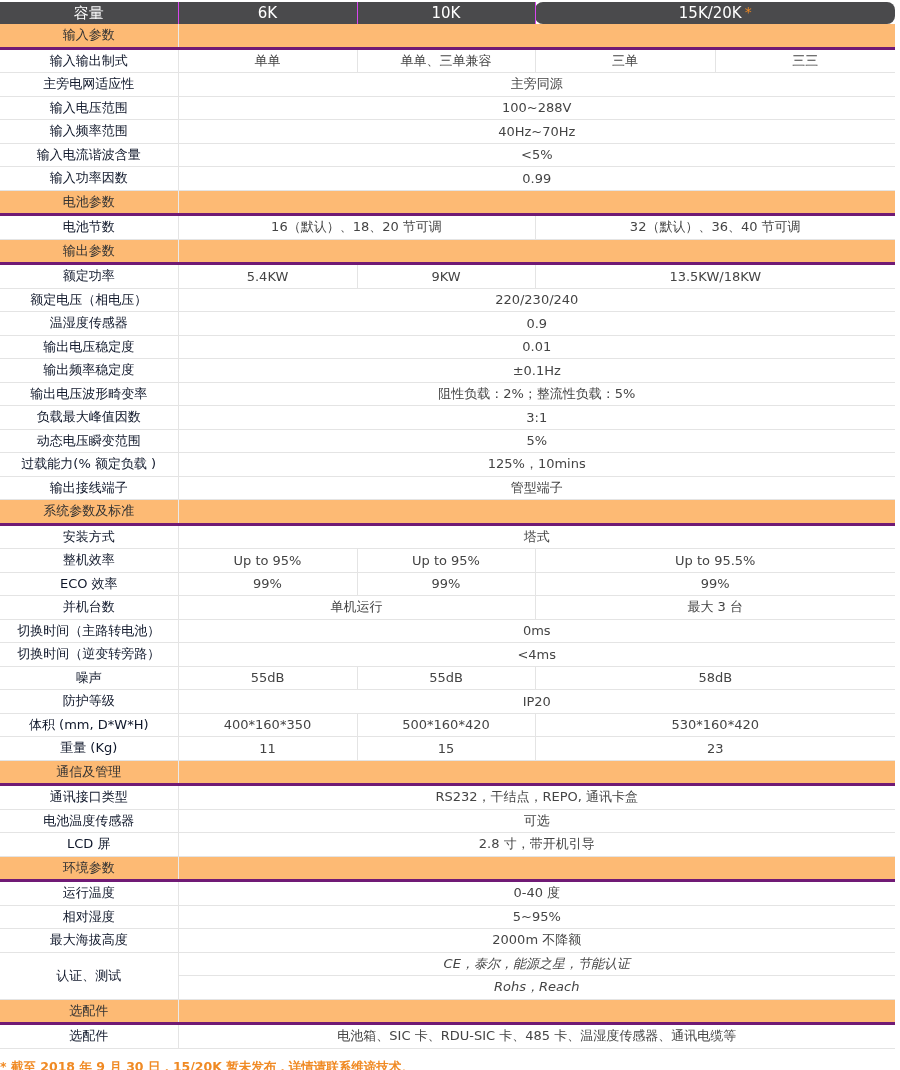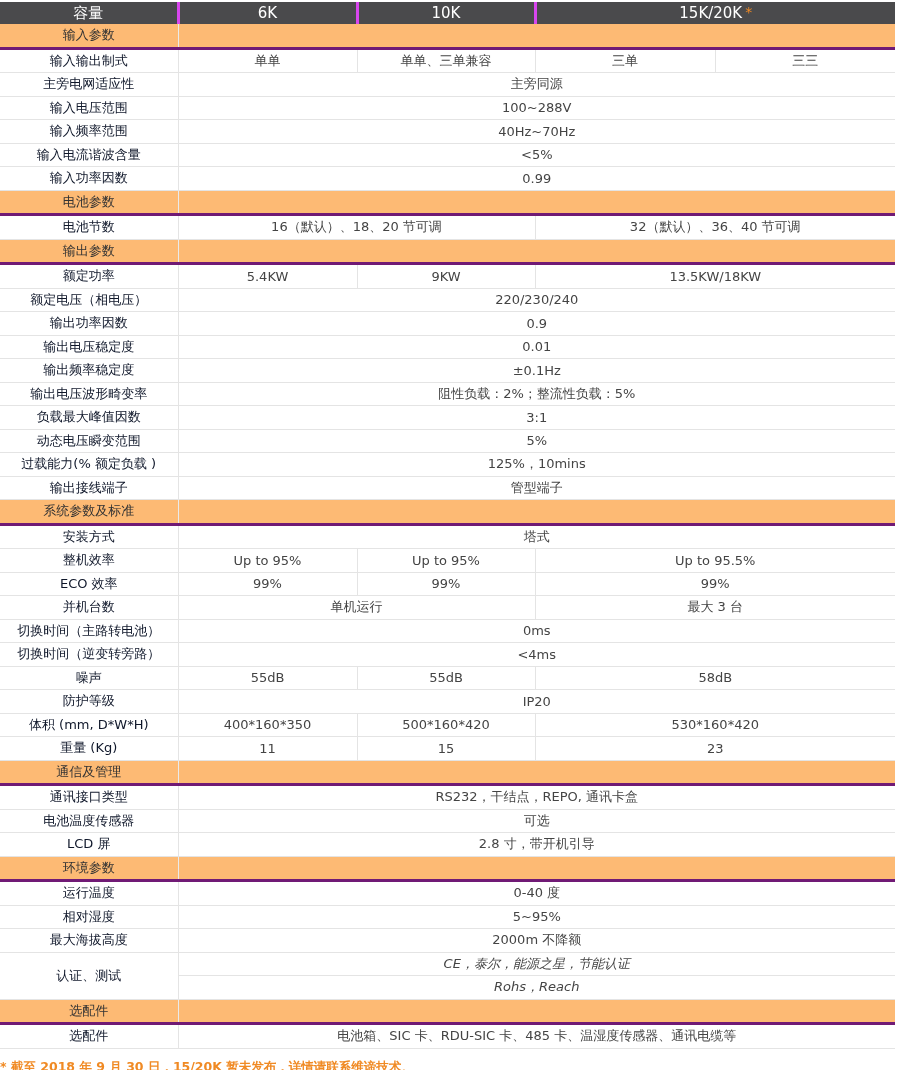--- a/index.html
+++ b/index.html
@@ -5,22 +5,22 @@
   html, body { margin:0; padding:0; background:#ffffff; }
   body { width:900px; height:1070px; position:relative; font-family:"DejaVu Sans","Liberation Sans",sans-serif; color:#444; overflow:hidden; }
   table.spec { position:absolute; left:0; top:2px; width:895px; border-collapse:collapse; table-layout:fixed; font-size:13px; }
   table.spec col.c0 { width:178px; }
   table.spec col.c1 { width:179px; }
   table.spec col.c2 { width:178px; }
   table.spec col.c3 { width:180px; }
   table.spec col.c4 { width:180px; }
   table.spec td, table.spec th { text-align:center; vertical-align:middle; padding:0; height:22.5px; border-bottom:1px solid #e4e4e4; border-right:1px solid #e4e4e4; white-space:nowrap; overflow:hidden; }
   table.spec td:last-child, table.spec th:last-child { border-right:none; }
-  tr.hdr th { background:#4a4a4c; color:#ffffff; font-weight:normal; font-size:15px; height:22px; border-right:3px solid #d946ef; border-bottom:none; }
-  tr.hdr th:last-child { border-right:none; }
+  tr.hdr th { background:#4a4a4c; color:#ffffff; font-weight:normal; font-size:15px; height:22px; border-right:1px solid #d946ef; border-bottom:none; }
+  tr.hdr th:last-child { border-right:none;border-radius:8px; }
   tr.hdr .star { color:#f08a24; font-size:14px; vertical-align:top; margin-left:3px; }
   tr.sec td { background:#fdba74; color:#333; font-weight:normal; border-right:1px solid #eaeaea; border-bottom:3px solid #701a75; }
   tr.sec td.sec-fill { border-right:none; }
   td.lbl { color:#0f172a; }
   td.cert { height:22.5px;font-style:italic; }
   .footnote { position:absolute; left:0; top:1059px; font-size:12.5px; color:#f08a24; font-weight:bold; }
 </style>
 </head>
 <body>
 
@@ -90,21 +90,21 @@
       <td class="lbl">额定功率</td>
       <td>5.4KW</td>
       <td>9KW</td>
       <td colspan="2">13.5KW/18KW</td>
     </tr>
     <tr>
         <td class="lbl">额定电压（相电压）</td>
         <td colspan="4">220/230/240</td>
       </tr>
     <tr>
-        <td class="lbl">输出功率因数</td>
+        <td class="lbl">温湿度传感器</td>
         <td colspan="4">0.9</td>
       </tr>
     <tr>
         <td class="lbl">输出电压稳定度</td>
         <td colspan="4">0.01</td>
       </tr>
     <tr>
         <td class="lbl">输出频率稳定度</td>
         <td colspan="4">±0.1Hz</td>
       </tr>

